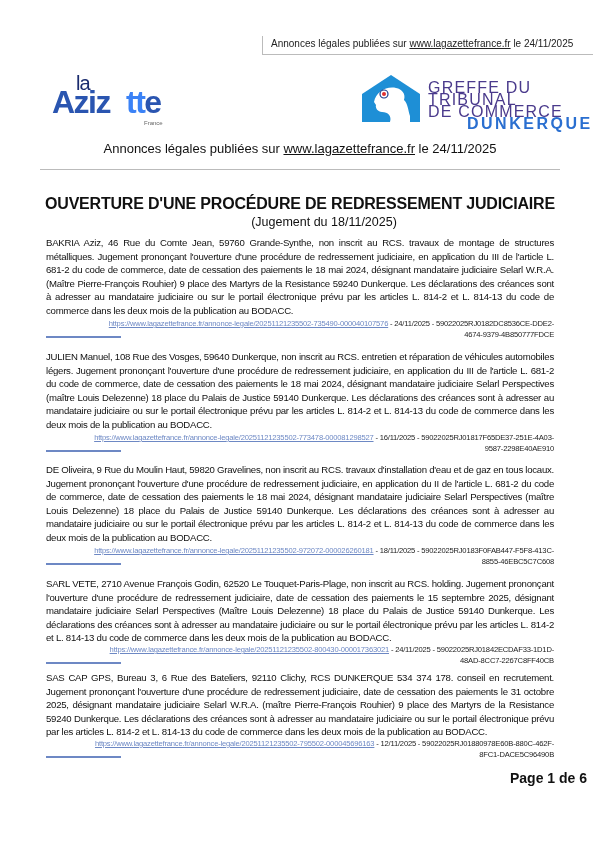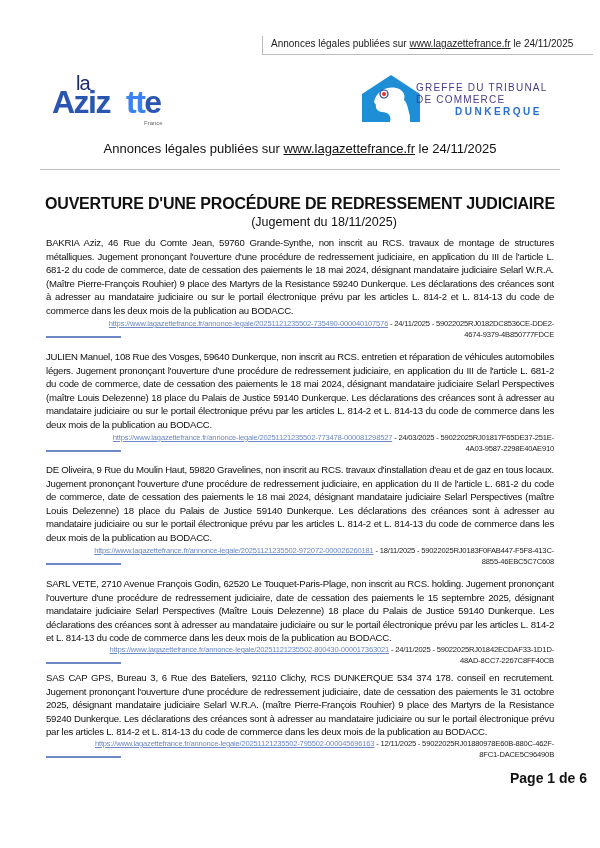--- a/index.html
+++ b/index.html
@@ -10,21 +10,21 @@
     .top-header-text .lnk { text-decoration: underline; }
 
     .logo-gazette { position: absolute; left: 52px; top: 72px; width: 130px; height: 60px; }
     .logo-gazette .la { position: absolute; left: 24px; top: 0; font-size: 20px; font-weight: normal; color: #1a2b6e; letter-spacing: -1px; font-family: "Liberation Sans", sans-serif; }
     .logo-gazette .gz { position: absolute; left: 0; top: 12px; font-size: 32px; font-weight: bold; color: #2a55b0; letter-spacing: -1.5px; font-family: "Liberation Sans", sans-serif; }
     .logo-gazette .gz .tt { color: #3b82f6; margin-left: 16px; }
     .logo-gazette .fr { position: absolute; left: 92px; top: 48px; font-size: 6px; color: #666; }
 
     .logo-greffe { position: absolute; left: 360px; top: 72px; width: 210px; height: 50px; }
     .logo-greffe svg { position: absolute; left: 0; top: 0; }
-    .greffe-text { position: absolute; left: 56px; top: 10px; font-size: 10px; letter-spacing: 1.2px; color: #4a3a8c; line-height: 12px; }
+    .greffe-text { position: absolute; left: 68px; top: 10px; font-size: 16px; letter-spacing: 1.2px; color: #4a3a8c; line-height: 12px; }
     .greffe-text .city { color: #2a6fd0; font-weight: bold; letter-spacing: 2.5px; padding-left: 39px; }
 
     .subtitle { position: absolute; left: 0; width: 600px; top: 141px; text-align: center; font-size: 13px; color: #111; }
     .subtitle .lnk { text-decoration: underline; }
     .divider { position: absolute; left: 40px; width: 520px; top: 169px; height: 1px; background: #bbb; }
 
     .main-title { position: absolute; left: 0; width: 600px; top: 195px; text-align: center; font-size: 16px; font-weight: bold; color: #111; letter-spacing: -0.2px; }
     .main-sub { position: absolute; left: 0; width: 600px; top: 215px; text-align: center; font-size: 12.5px; color: #111; padding-left: 24px; }
 
     .notice { position: absolute; left: 46px; width: 508px; font-family: "Liberation Sans", sans-serif; font-size: 9.6px; line-height: 13.5px; text-align: justify; color: #111; letter-spacing: -0.25px; }
@@ -66,21 +66,21 @@
 <div class="divider"></div>
 
 <div class="main-title">OUVERTURE D'UNE PROCÉDURE DE REDRESSEMENT JUDICIAIRE</div>
 <div class="main-sub">(Jugement du 18/11/2025)</div>
 
 <div class="notice" style="top:236px"><b>BAKRIA Aziz</b><span>, 46 Rue du Comte Jean, 59760 Grande-Synthe, non inscrit au RCS. travaux de montage de structures métalliques. Jugement prononçant l'ouverture d'une procédure de redressement judiciaire, en application du III de l'article L. 681-2 du code de commerce, date de cessation des paiements le 18 mai 2024, désignant mandataire judiciaire Selarl W.R.A. (Maître Pierre-François Rouhier) 9 place des Martyrs de la Resistance 59240 Dunkerque. Les déclarations des créances sont à adresser au mandataire judiciaire ou sur le portail électronique prévu par les articles L. 814-2 et L. 814-13 du code de commerce dans les deux mois de la publication au BODACC.</span></div>
 <div class="notice-footer" style="top:318px"><span class="url">https://www.lagazettefrance.fr/annonce-legale/20251121235502-735490-000040107576</span><span> - 24/11/2025 - 59022025RJ0182DC8536CE-DDE2-4674-9379-4B850777FDCE</span></div>
 <div class="sep" style="top:336px"></div>
 
 <div class="notice" style="top:350px"><b>JULIEN Manuel</b><span>, 108 Rue des Vosges, 59640 Dunkerque, non inscrit au RCS. entretien et réparation de véhicules automobiles légers. Jugement prononçant l'ouverture d'une procédure de redressement judiciaire, en application du III de l'article L. 681-2 du code de commerce, date de cessation des paiements le 18 mai 2024, désignant mandataire judiciaire Selarl Perspectives (maître Louis Delezenne) 18 place du Palais de Justice 59140 Dunkerque. Les déclarations des créances sont à adresser au mandataire judiciaire ou sur le portail électronique prévu par les articles L. 814-2 et L. 814-13 du code de commerce dans les deux mois de la publication au BODACC.</span></div>
-<div class="notice-footer" style="top:432px"><span class="url">https://www.lagazettefrance.fr/annonce-legale/20251121235502-773478-000081298527</span><span> - 24/03/2025 - 59022025RJ01817F65DE37-251E-4A03-9587-2298E40AE910</span></div>
+<div class="notice-footer" style="top:432px"><span class="url">https://www.lagazettefrance.fr/annonce-legale/20251121235502-773478-000081298527</span><span> - 16/11/2025 - 59022025RJ01817F65DE37-251E-4A03-9587-2298E40AE910</span></div>
 <div class="sep" style="top:450px"></div>
 
 <div class="notice" style="top:463px"><b>DE Oliveira</b><span>, 9 Rue du Moulin Haut, 59820 Gravelines, non inscrit au RCS. travaux d'installation d'eau et de gaz en tous locaux. Jugement prononçant l'ouverture d'une procédure de redressement judiciaire, en application du II de l'article L. 681-2 du code de commerce, date de cessation des paiements le 18 mai 2024, désignant mandataire judiciaire Selarl Perspectives (maître Louis Delezenne) 18 place du Palais de Justice 59140 Dunkerque. Les déclarations des créances sont à adresser au mandataire judiciaire ou sur le portail électronique prévu par les articles L. 814-2 et L. 814-13 du code de commerce dans les deux mois de la publication au BODACC.</span></div>
 <div class="notice-footer" style="top:545px"><span class="url">https://www.lagazettefrance.fr/annonce-legale/20251121235502-972072-000026260181</span><span> - 18/11/2025 - 59022025RJ0183F0FAB447-F5F8-413C-8855-46EBC5C7C608</span></div>
 <div class="sep" style="top:563px"></div>
 
 <div class="notice" style="top:577px"><b>SARL VETE</b><span>, 2710 Avenue François Godin, 62520 Le Touquet-Paris-Plage, non inscrit au RCS. holding. Jugement prononçant l'ouverture d'une procédure de redressement judiciaire, date de cessation des paiements le 15 septembre 2025, désignant mandataire judiciaire Selarl Perspectives (Maître Louis Delezenne) 18 place du Palais de Justice 59140 Dunkerque. Les déclarations des créances sont à adresser au mandataire judiciaire ou sur le portail électronique prévu par les articles L. 814-2 et L. 814-13 du code de commerce dans les deux mois de la publication au BODACC.</span></div>
 <div class="notice-footer" style="top:644px"><span class="url">https://www.lagazettefrance.fr/annonce-legale/20251121235502-800430-000017363021</span><span> - 24/11/2025 - 59022025RJ01842ECDAF33-1D1D-48AD-8CC7-2267C8FF40CB</span></div>
 <div class="sep" style="top:662px"></div>
 

